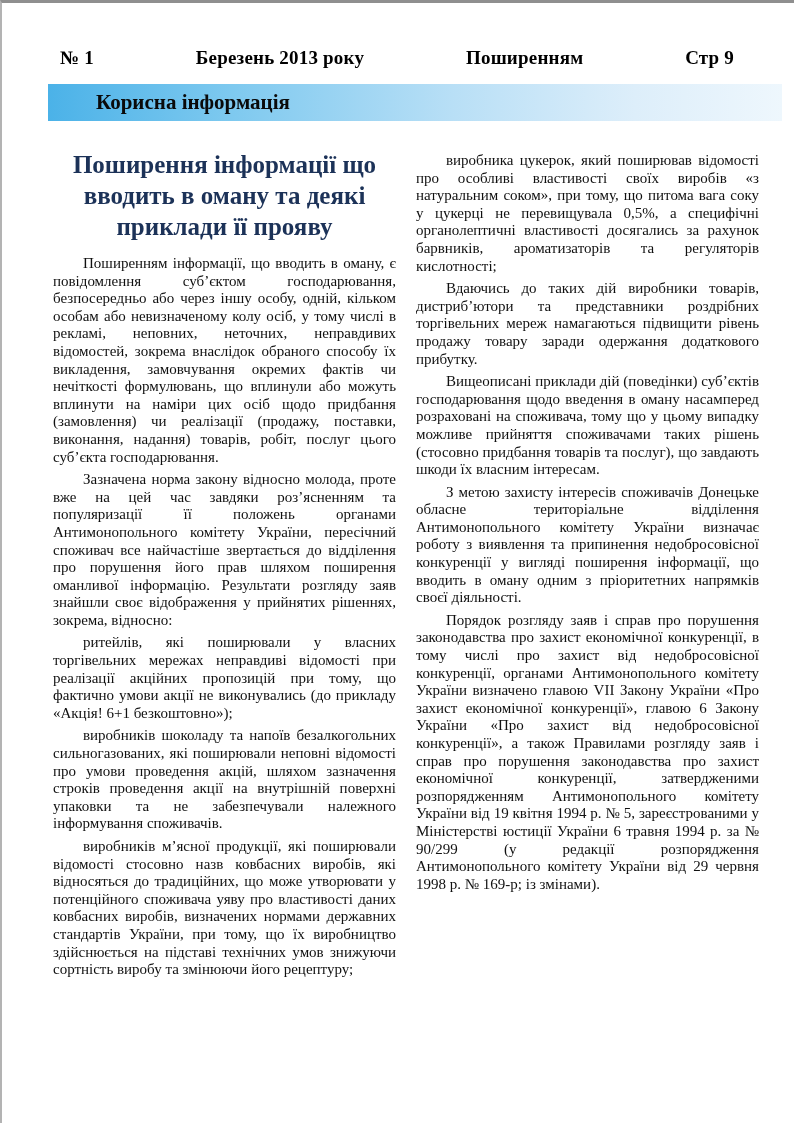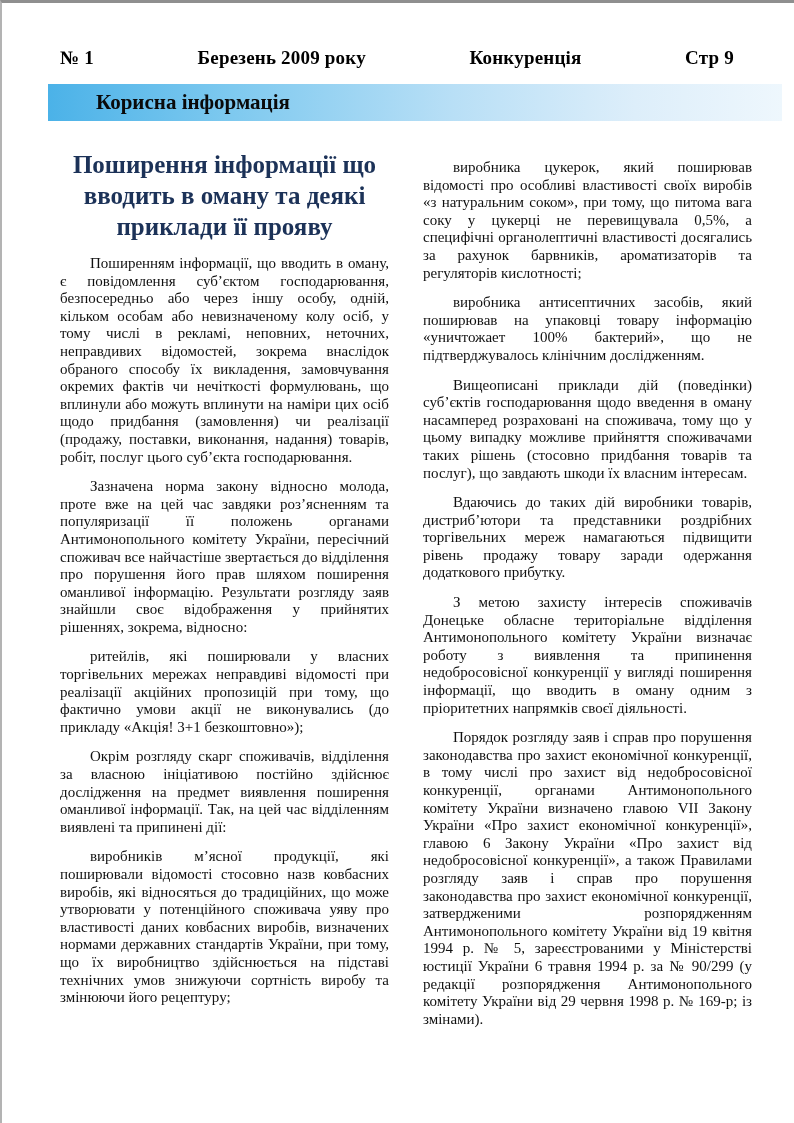--- a/index.html
+++ b/index.html
@@ -46,62 +46,61 @@
     padding: 26px 30px 0 46px;
   }
   .col {
     flex: 1;
     min-width: 0;
     font-size: 15px;
     line-height: 17.6px;
     text-align: justify;
     color: #101010;
   }
-  .col p { margin: 12px; text-indent: 30px; }
+  .col p { margin: 5px; text-indent: 30px; }
   .article-title {
     font-size: 25px;
     line-height: 31px;
     font-weight: bold;
     text-align: center;
     color: #1c3258;
     margin: 2px 0 13px 0;
     padding: 0 4px;
   }
 </style>
 </head>
 <body>
 
 <div class="page">
 
   <header class="masthead">
     <span>№ 1</span>
-    <span>Березень 2009 року</span>
-    <span>Конкуренція</span>
+    <span>Березень 2013 року</span>
+    <span>Поширенням</span>
     <span>Стр 9</span>
   </header>
 
   <div class="banner">
     <span class="banner-label">Корисна інформація</span>
   </div>
 
   <main class="article">
 
     <div class="col">
       <h1 class="article-title">Поширення інформації що вводить в оману та деякі приклади її прояву</h1>
       <p>Поширенням інформації, що вводить в оману, є повідомлення суб’єктом господарювання, безпосередньо або через іншу особу, одній, кільком особам або невизначеному колу осіб, у тому числі в рекламі, неповних, неточних, неправдивих відомостей, зокрема внаслідок обраного способу їх викладення, замовчування окремих фактів чи нечіткості формулювань, що вплинули або можуть вплинути на наміри цих осіб щодо придбання (замовлення) чи реалізації (продажу, поставки, виконання, надання) товарів, робіт, послуг цього суб’єкта господарювання.</p>
       <p>Зазначена норма закону відносно молода, проте вже на цей час завдяки роз’ясненням та популяризації її положень органами Антимонопольного комітету України, пересічний споживач все найчастіше звертається до відділення про порушення його прав шляхом поширення оманливої інформацію. Результати розгляду заяв знайшли своє відображення у прийнятих рішеннях, зокрема, відносно:</p>
-      <p>ритейлів, які поширювали у власних торгівельних мережах неправдиві відомості при реалізації акційних пропозицій при тому, що фактично умови акції не виконувались (до прикладу «Акція! 3+1 безкоштовно»);</p>
-      <p>Окрім розгляду скарг споживачів, відділення за власною ініціативою постійно здійснює дослідження на предмет виявлення поширення оманливої інформації. Так, на цей час відділенням виявлені та припинені дії:</p>
+      <p>ритейлів, які поширювали у власних торгівельних мережах неправдиві відомості при реалізації акційних пропозицій при тому, що фактично умови акції не виконувались (до прикладу «Акція! 6+1 безкоштовно»);</p>
+      <p>виробників шоколаду та напоїв безалкогольних сильногазованих, які поширювали неповні відомості про умови проведення акцій, шляхом зазначення строків проведення акції на внутрішній поверхні упаковки та не забезпечували належного інформування споживачів.</p>
       <p>виробників м’ясної продукції, які поширювали відомості стосовно назв ковбасних виробів, які відносяться до традиційних, що може утворювати у потенційного споживача уяву про властивості даних ковбасних виробів, визначених нормами державних стандартів України, при тому, що їх виробництво здійснюється на підставі технічних умов знижуючи сортність виробу та змінюючи його рецептуру;</p>
     </div>
 
     <div class="col">
       <p>виробника цукерок, який поширював відомості про особливі властивості своїх виробів «з натуральним соком», при тому, що питома вага соку у цукерці не перевищувала 0,5%, а специфічні органолептичні властивості досягались за рахунок барвників, ароматизаторів та регуляторів кислотності;</p>
-      <p>виробника антисептичних засобів, який поширював на упаковці товару інформацію «уничтожает 100% бактерий», що не підтверджувалось клінічним дослідженням.</p>
+      <p>Вдаючись до таких дій виробники товарів, дистриб’ютори та представники роздрібних торгівельних мереж намагаються підвищити рівень продажу товару заради одержання додаткового прибутку.</p>
       <p>Вищеописані приклади дій (поведінки) суб’єктів господарювання щодо введення в оману насамперед розраховані на споживача, тому що у цьому випадку можливе прийняття споживачами таких рішень (стосовно придбання товарів та послуг), що завдають шкоди їх власним інтересам.</p>
-      <p>Вдаючись до таких дій виробники товарів, дистриб’ютори та представники роздрібних торгівельних мереж намагаються підвищити рівень продажу товару заради одержання додаткового прибутку.</p>
       <p>З метою захисту інтересів споживачів Донецьке обласне територіальне відділення Антимонопольного комітету України визначає роботу з виявлення та припинення недобросовісної конкуренції у вигляді поширення інформації, що вводить в оману одним з пріоритетних напрямків своєї діяльності.</p>
       <p>Порядок розгляду заяв і справ про порушення законодавства про захист економічної конкуренції, в тому числі про захист від недобросовісної конкуренції, органами Антимонопольного комітету України визначено главою VII Закону України «Про захист економічної конкуренції», главою 6 Закону України «Про захист від недобросовісної конкуренції», а також Правилами розгляду заяв і справ про порушення законодавства про захист економічної конкуренції, затвердженими розпорядженням Антимонопольного комітету України від 19 квітня 1994 р. № 5, зареєстрованими у Міністерстві юстиції України 6 травня 1994 р. за № 90/299 (у редакції розпорядження Антимонопольного комітету України від 29 червня 1998 р. № 169-р; із змінами).</p>
     </div>
 
   </main>
 
 </div>
 
 </body></html>

